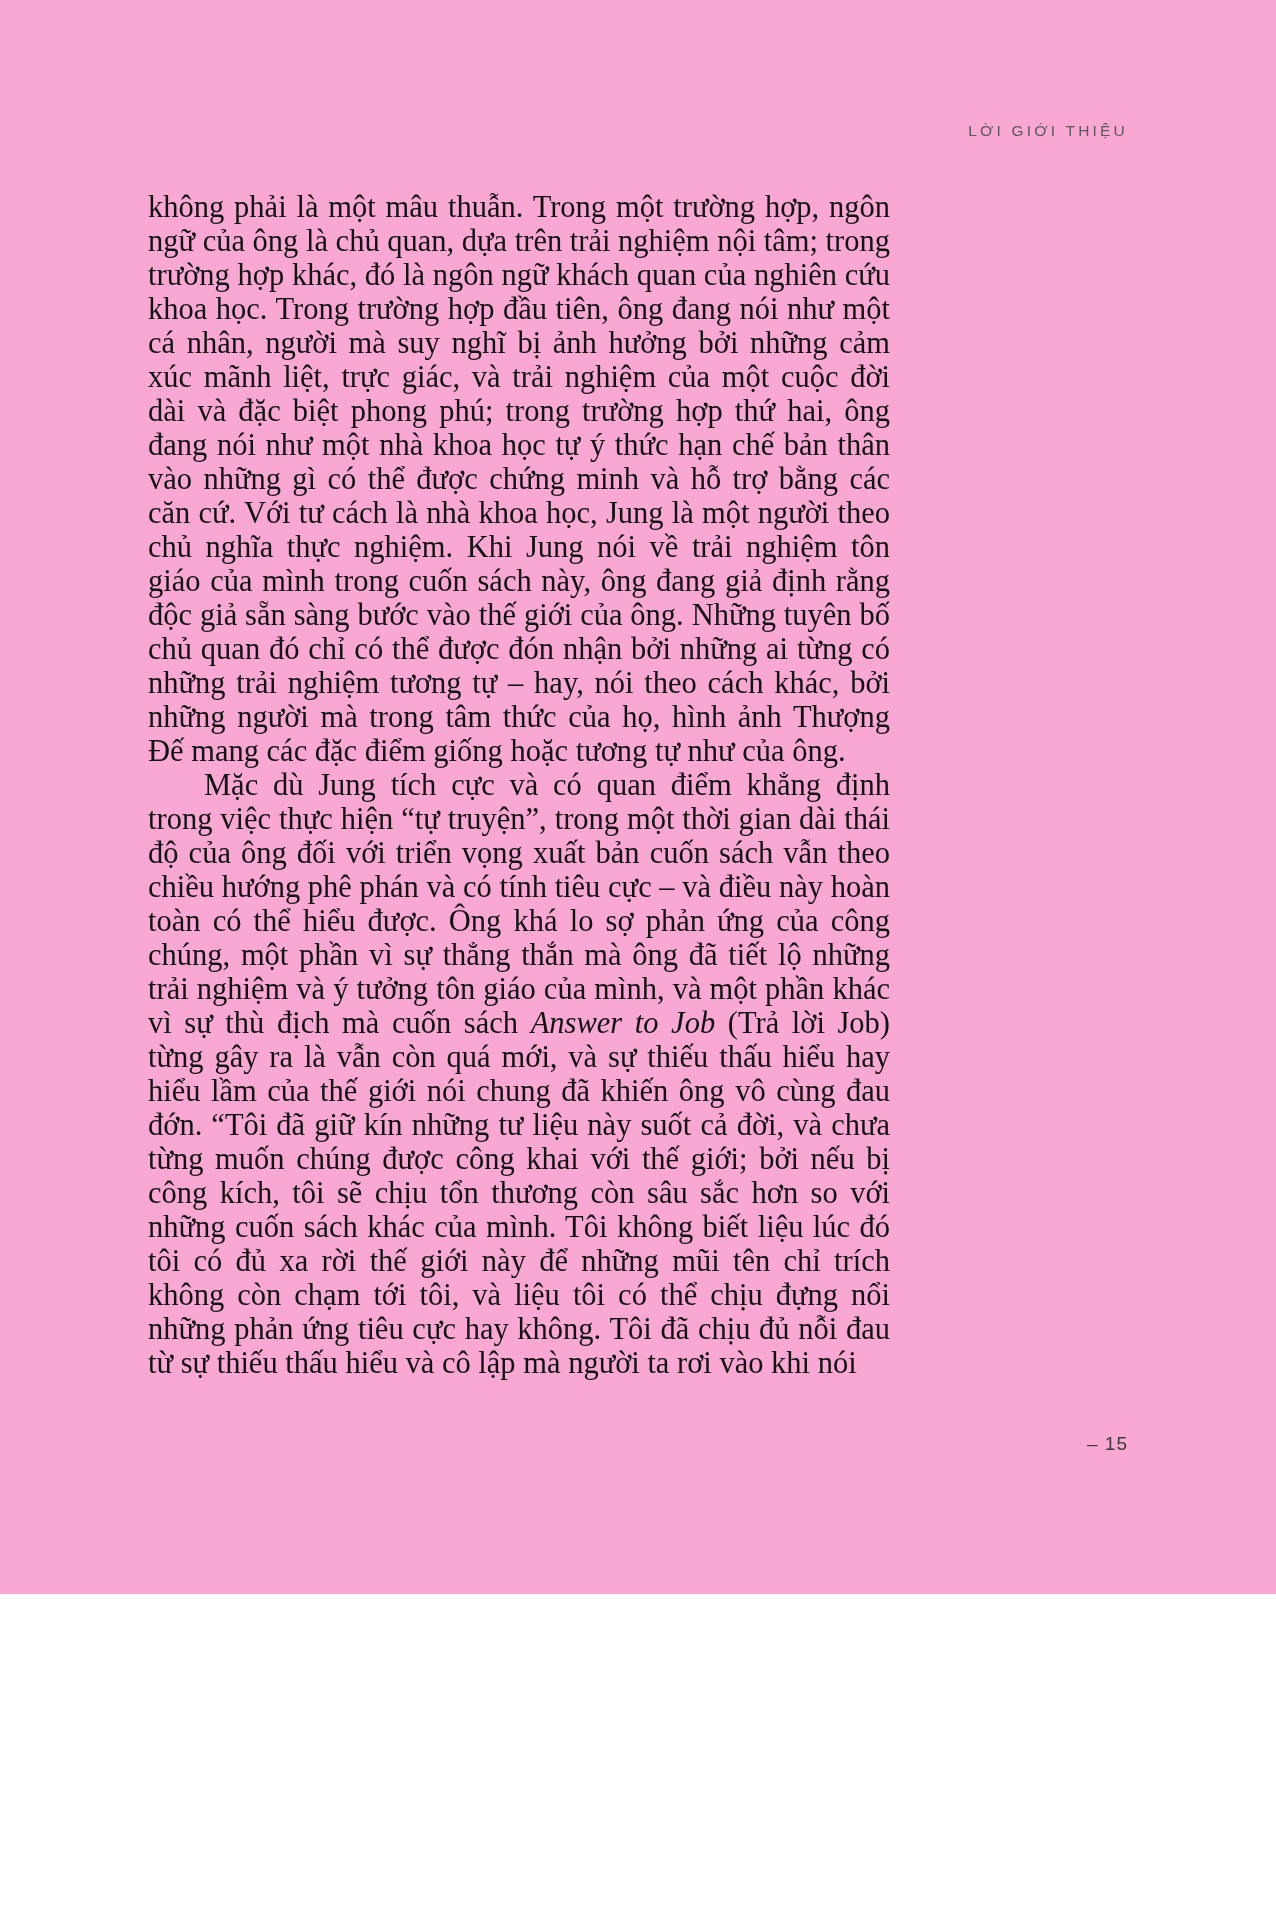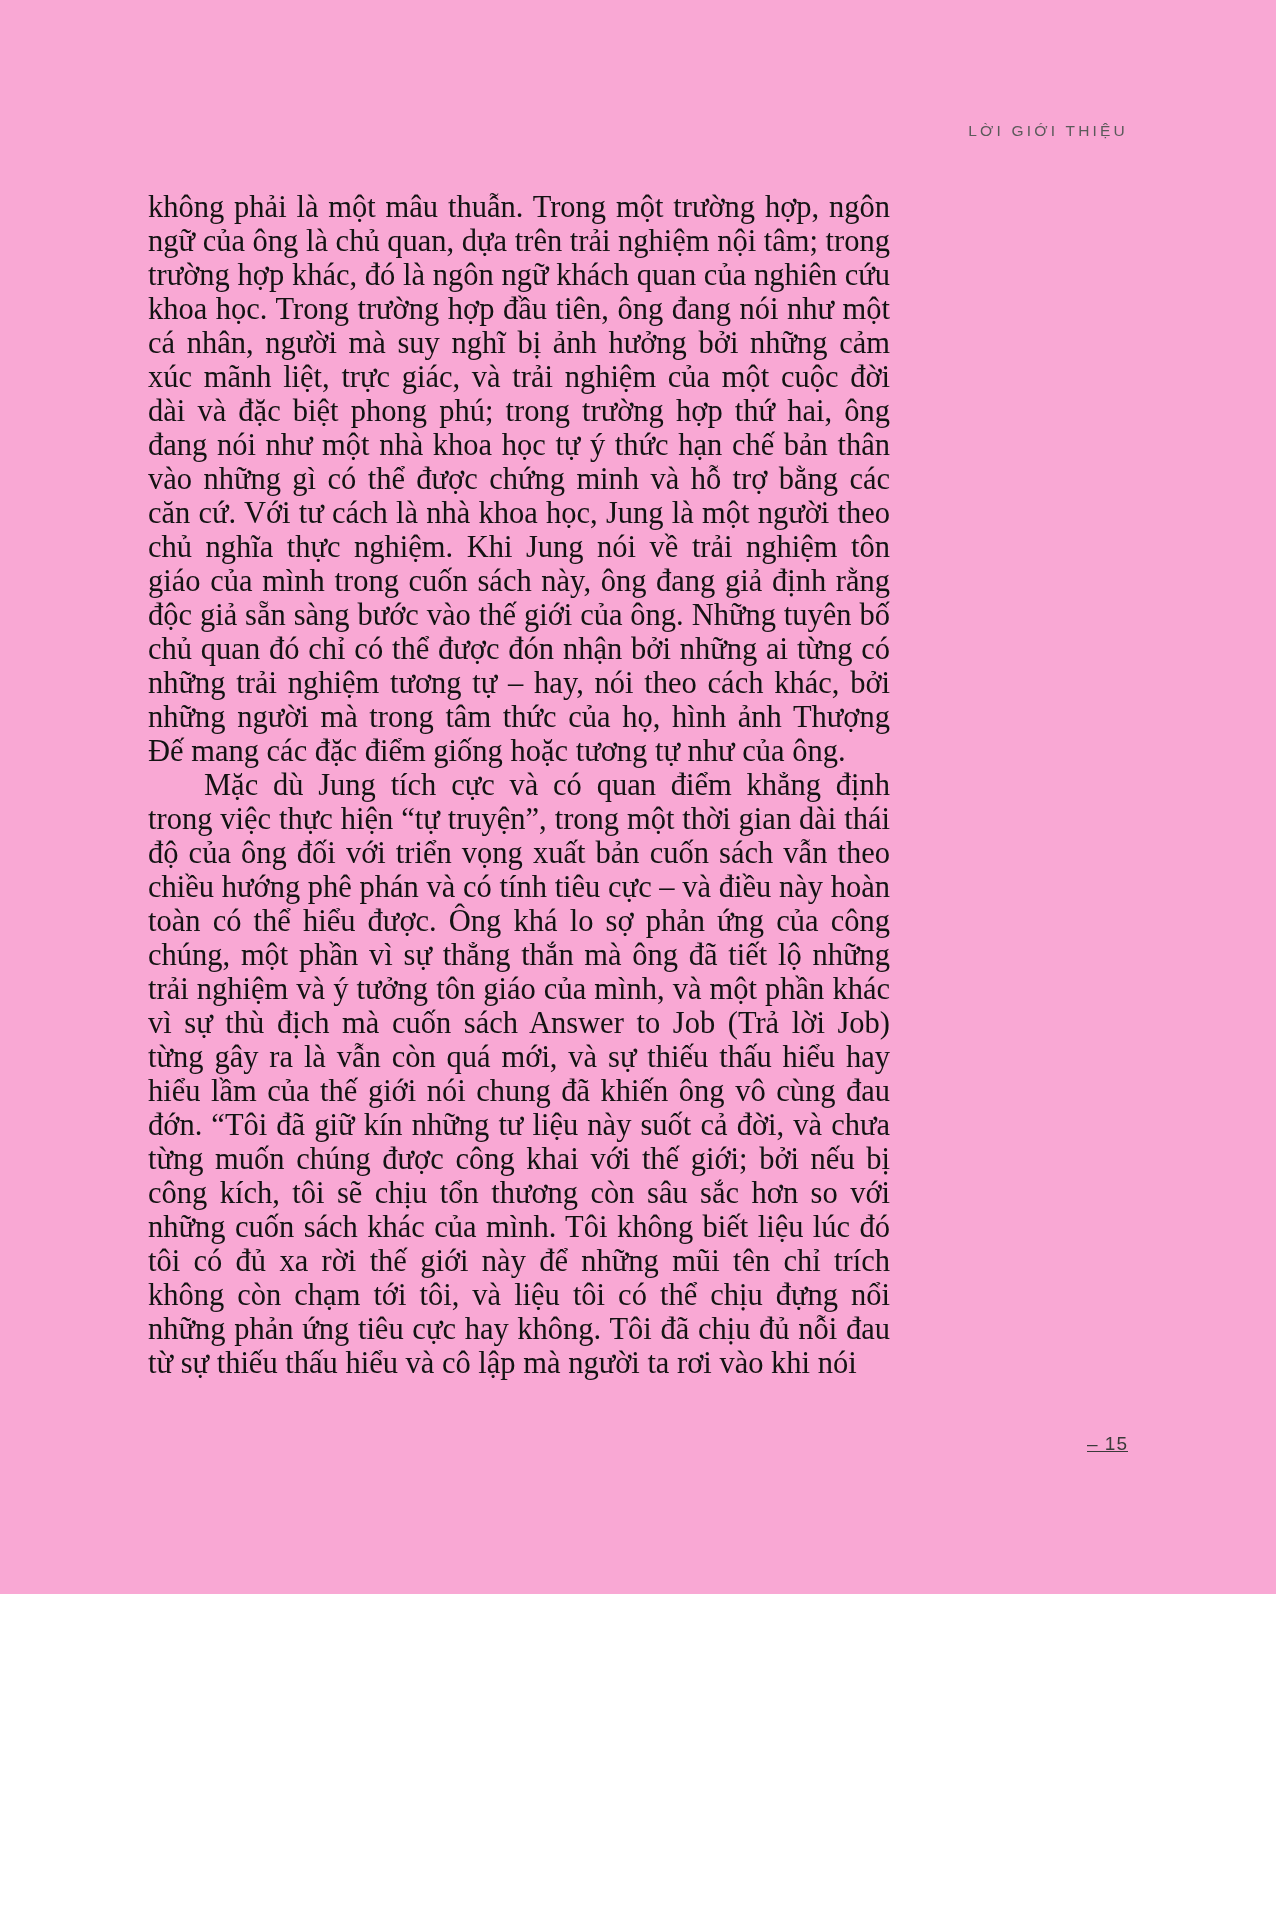--- a/index.html
+++ b/index.html
@@ -49,31 +49,31 @@
     hyphens: none;
     color: #131313;
   }
   .para + .para {
     margin-top: 0px;
   }
   .para.indent {
     text-indent: 56px;
   }
   .para .ital {
+    font-style: italic;
   }
   .folio {
     position: absolute;
     bottom: 139px;
     right: 148px;
     font-family: "Liberation Sans", sans-serif;
     font-size: 19px;
     color: #3a3a3a;
     letter-spacing: 1px;
     white-space: nowrap;
-    text-decoration: underline;
   }
 </style>
 </head>
 <body>
 
 <div class="page">
 
   <div class="running-head">LỜI GIỚI THIỆU</div>
 
   <div class="text-block">

